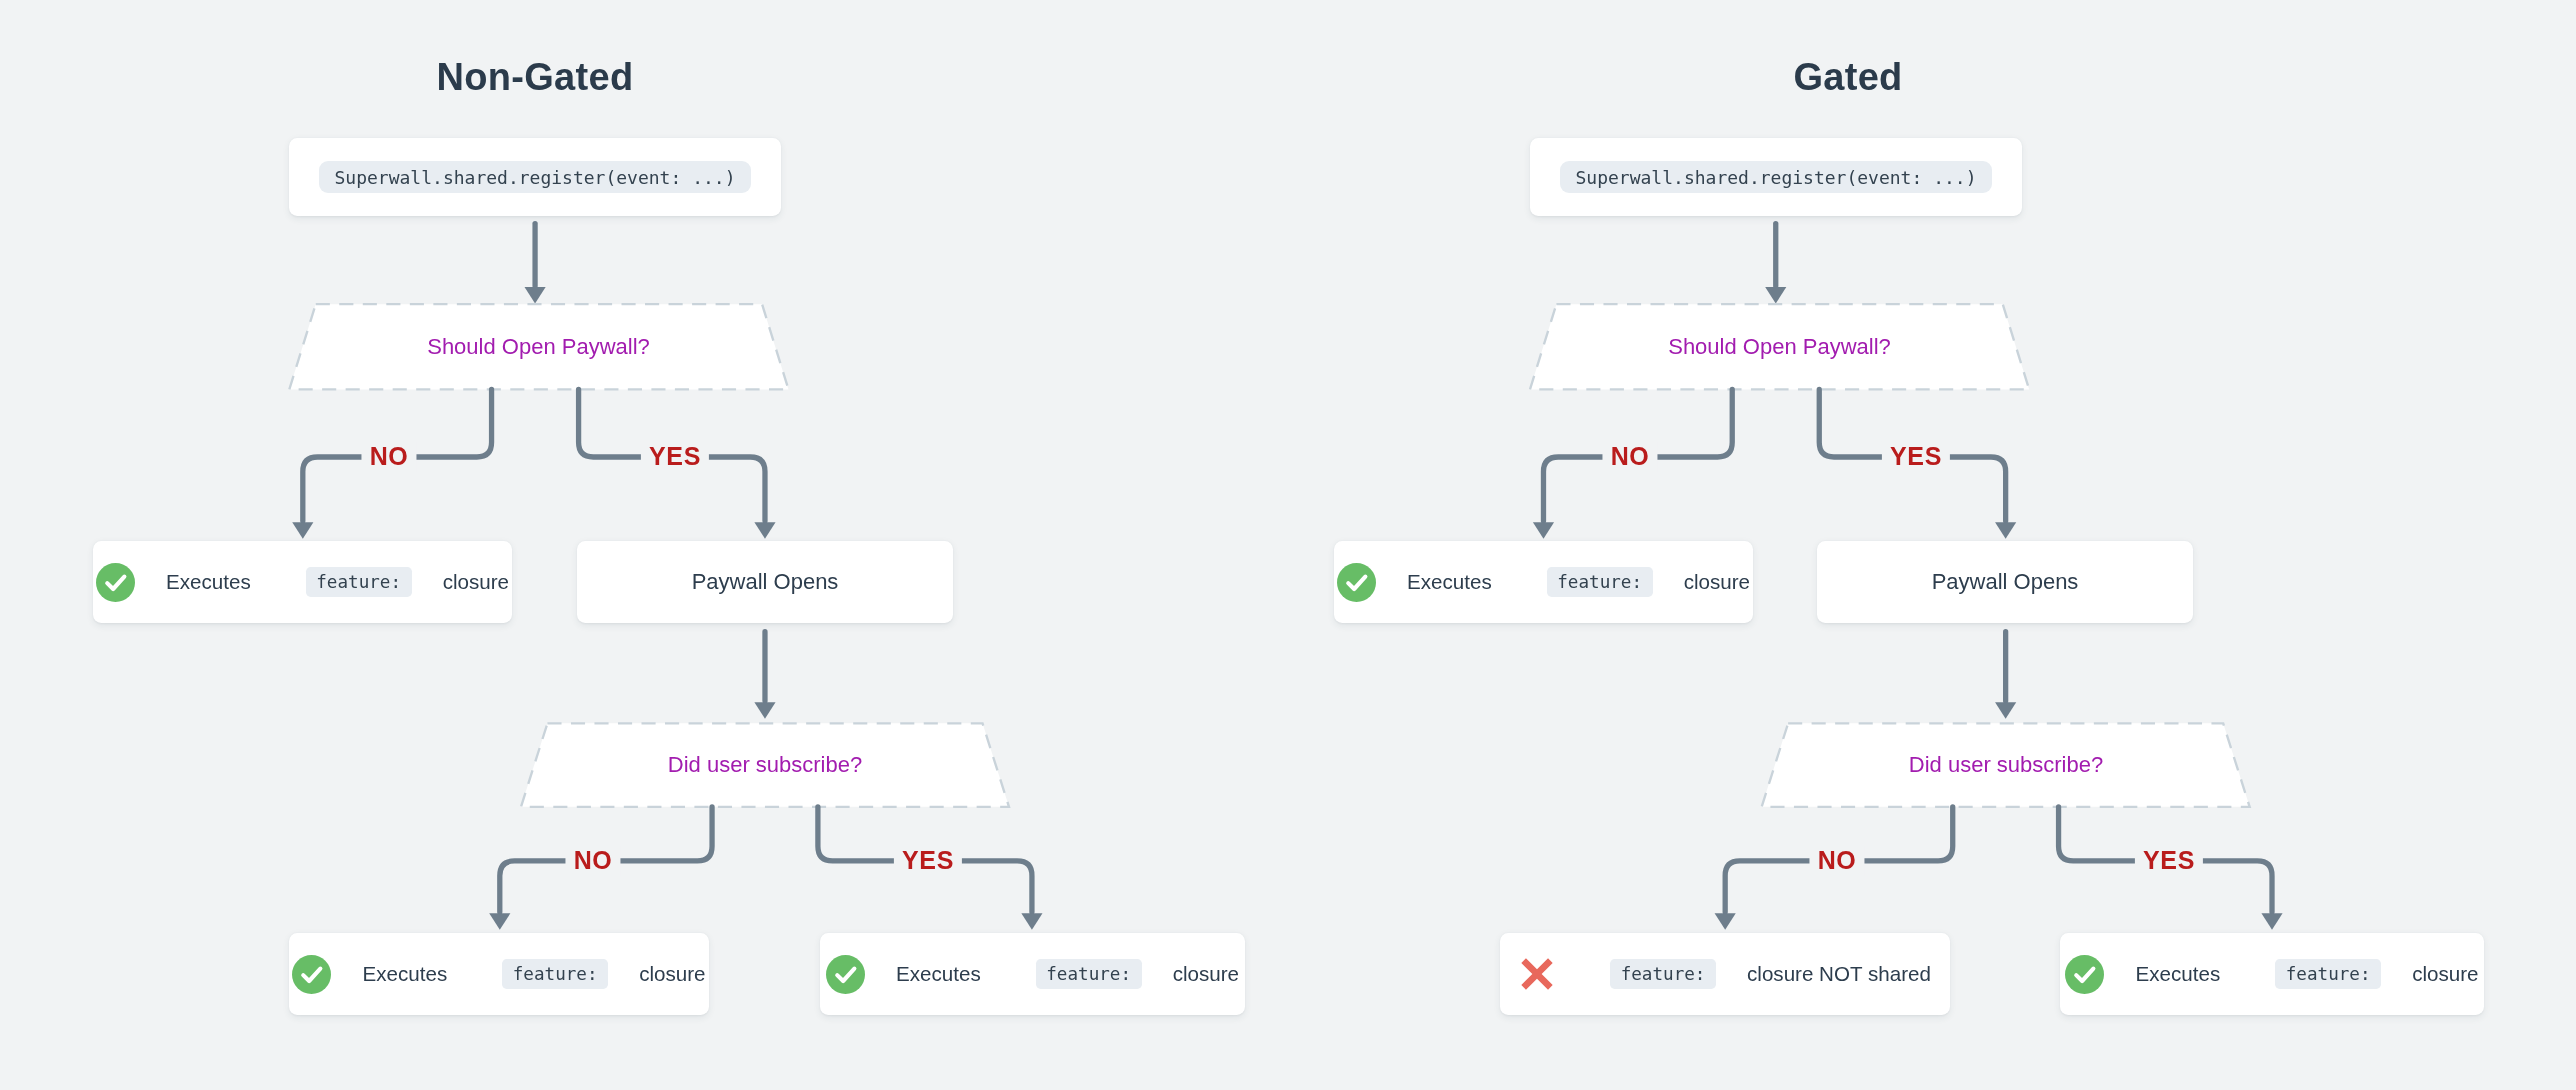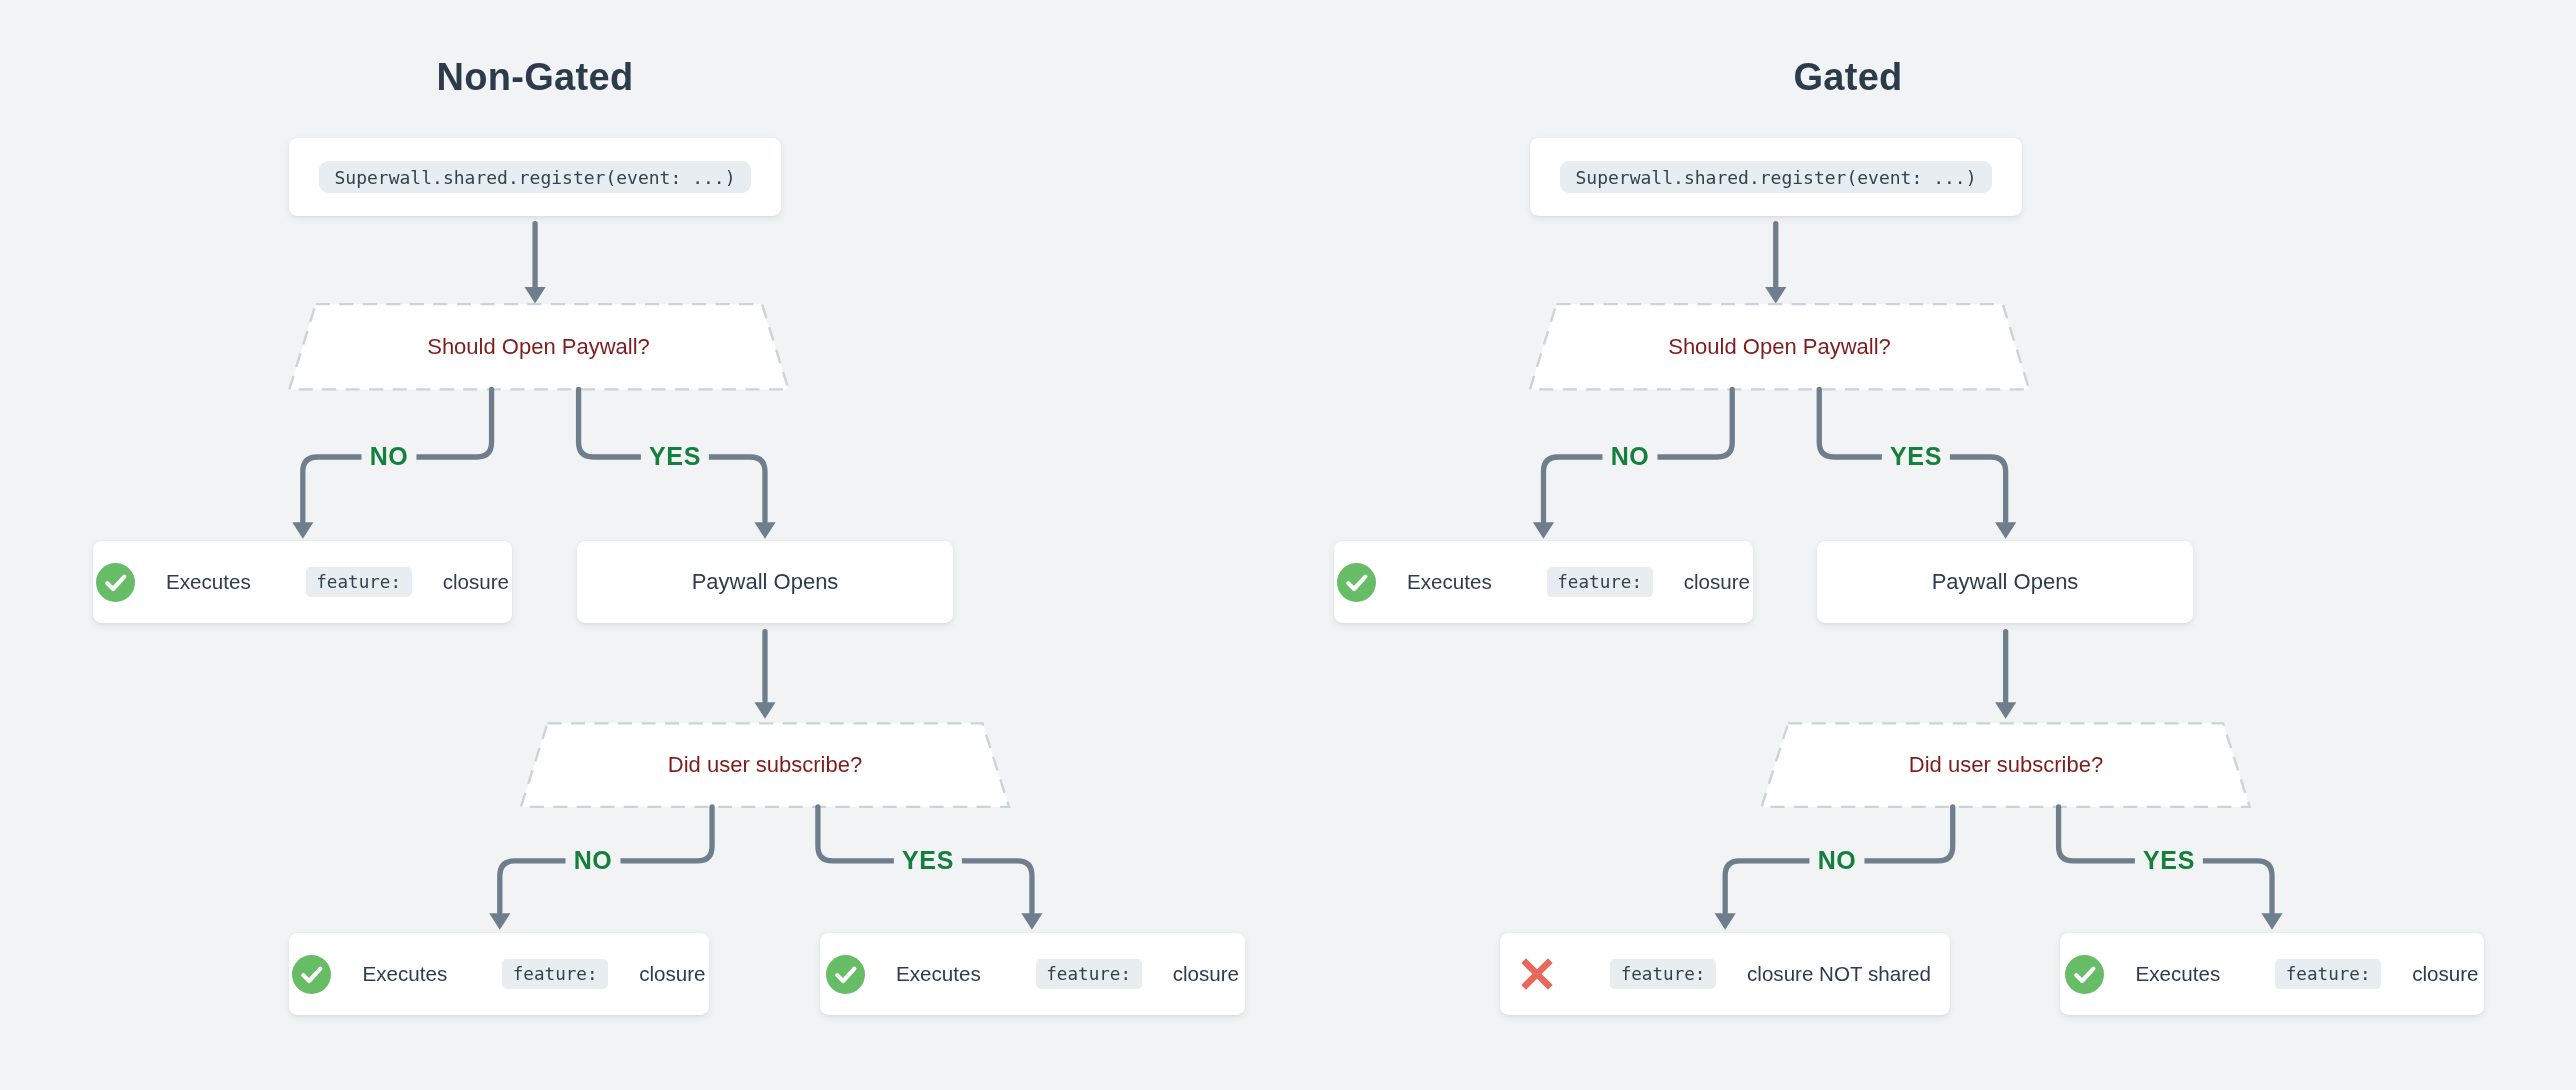--- a/index.html
+++ b/index.html
@@ -23,34 +23,34 @@
     box-shadow:0 2.4px 7px rgba(44,62,80,.08),0 0.6px 1.8px rgba(44,62,80,.06);
     display:flex;align-items:center;justify-content:center;
   }
   .codechip{
     font-family:"DejaVu Sans Mono","Liberation Mono",monospace;
     font-size:18px;color:#33424F;background:#E8EDF2;
     padding:5.9px 15.3px;border-radius:9px;white-space:pre;
   }
   .traptext{
     position:absolute;display:flex;align-items:center;justify-content:center;
-    font-size:22px;color:#7f1d1d;text-align:center;
+    font-size:22px;color:#a21caf;text-align:center;
   }
   .result{gap:31px;font-size:20.6px;color:#2D3D4D;}
   .result .rtext:empty{display:none;}
   .inlinechip{
     font-family:"DejaVu Sans Mono","Liberation Mono",monospace;
     font-size:17.6px;color:#33424F;background:#E8EDF2;
     padding:4.7px 10.6px;border-radius:4.7px;white-space:pre;margin-left:24px;
   }
   .icon{display:inline-flex;line-height:0;}
   .blabel{
     position:absolute;transform:translate(-50%,-50%);
     background:#F1F3F4;padding:1.2px 8.2px;
-    font-size:25px;font-weight:700;letter-spacing:0.6px;color:#15803d;
+    font-size:25px;font-weight:700;letter-spacing:0.6px;color:#b91c1c;
   }
   .node-label{font-size:22px;color:#2D3D4D;}
 </style>
 </head>
 <body>
 
 <div class="canvas">
 
   <svg class="wires" width="2576" height="1091" viewBox="0 0 4381 1855">
 

